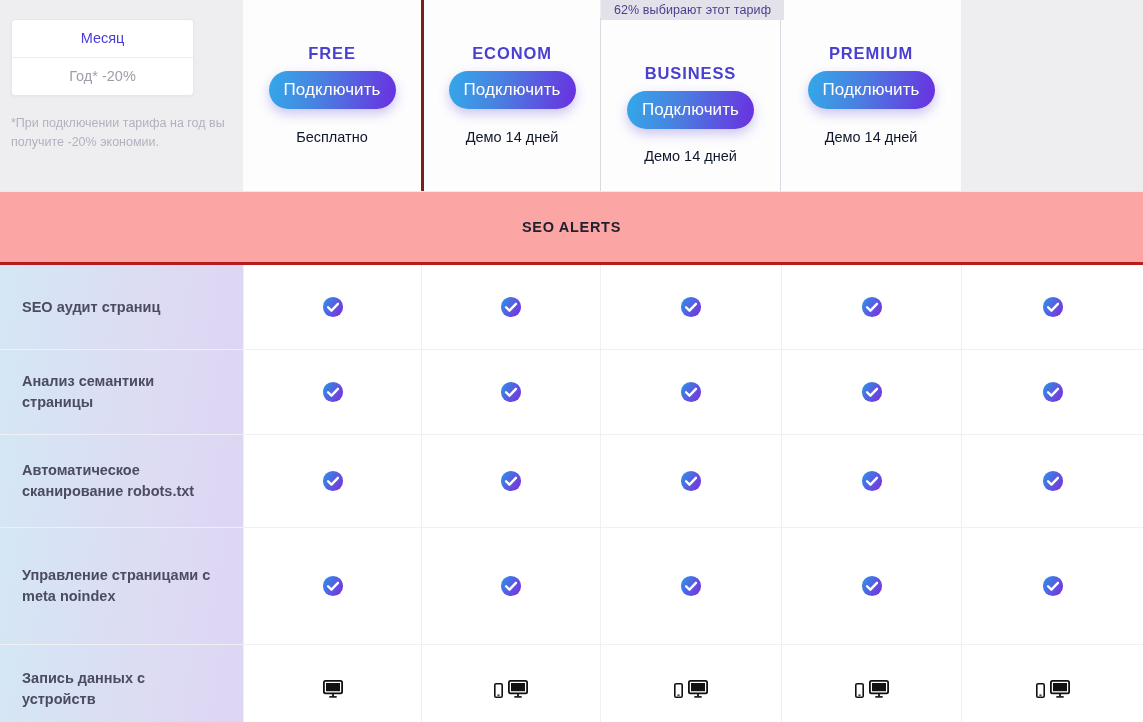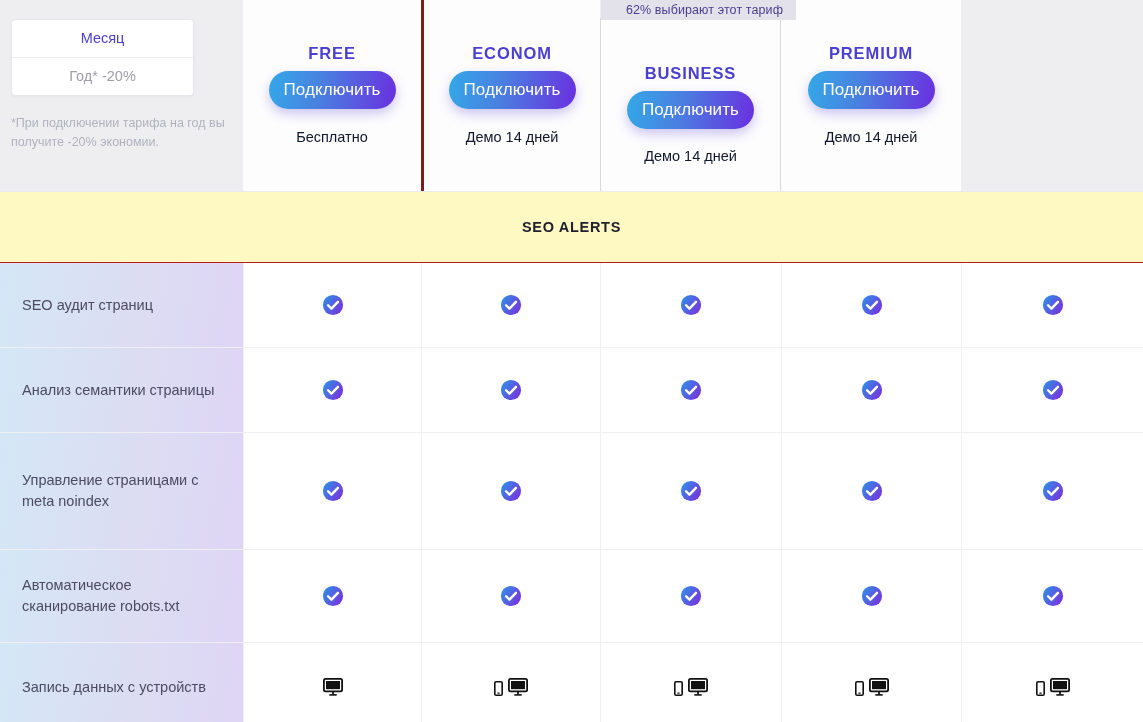--- a/index.html
+++ b/index.html
@@ -58,21 +58,20 @@
     left: 601px;
     width: 183px;
     height: 20px;
     background: #e3e1ea;
     color: #4a3f8f;
     font-size: 12.5px;
     line-height: 20px;
     text-align: center;
     letter-spacing: 0.1px;
     z-index: 5;
-    padding-left: 12px;
   }
 
   .plan-name {
     font-size: 16.5px;
     font-weight: bold;
     color: #4a3fd0;
     letter-spacing: 0.9px;
     margin: 0 0 8px 0;
   }
   .plan-name.enterprise { color: #4a3fd0; margin-bottom: 2px; }
@@ -147,40 +146,41 @@
     top: 114px;
     width: 228px;
     font-size: 12.5px;
     line-height: 19px;
     color: #b2b2bf;
   }
 
   
   .section-band {
     height: 70px;
-    background: #fef9c3;
+    background: #fca5a5;
     display: flex;
     align-items: center;
     justify-content: center;
-    border-bottom: 1px solid #b91c1c;
+    border-bottom: 3px solid #b91c1c;
   }
   .section-title {
     font-size: 14.5px;
     font-weight: bold;
     color: #21212e;
     letter-spacing: 0.7px;
   }
 
   
   .feature-table {
     width: 1143px;
   }
   .feature-row {
     display: flex;
     border-bottom: 1px solid #f0f0f4;
+    font-weight: bold;
   }
   .feature-row:last-child { border-bottom: none; }
 
   .feat-label {
     width: 243px;
     box-sizing: border-box;
     background: linear-gradient(100deg, #d4e7f5 0%, #dcddf3 55%, #ded5f4 100%);
     display: flex;
     align-items: center;
     padding: 0 22px;
@@ -381,20 +381,83 @@
             <linearGradient id="chk1-4" x1="0%" y1="20%" x2="100%" y2="80%">
               <stop offset="0%" stop-color="#2f8fe8"></stop>
               <stop offset="100%" stop-color="#7b2fdd"></stop>
             </linearGradient>
           </defs>
           <circle cx="12" cy="12" r="11" fill="url(#chk1-4)"></circle>
           <path d="M6.6 12.3 L10.3 16 L17.4 8.6" fill="none" stroke="#ffffff" stroke-width="2.6" stroke-linecap="round" stroke-linejoin="round"></path>
         </svg>
       </div>
     </div>
+    <div class="feature-row" style="height: 92px;">
+      <div class="feat-label">Автоматическое сканирование robots.txt</div>
+      <div class="feat-cell c1">
+        <svg class="check-icon" viewBox="0 0 24 24" xmlns="http://www.w3.org/2000/svg">
+          <defs>
+            <linearGradient id="chk2-0" x1="0%" y1="20%" x2="100%" y2="80%">
+              <stop offset="0%" stop-color="#2f8fe8"></stop>
+              <stop offset="100%" stop-color="#7b2fdd"></stop>
+            </linearGradient>
+          </defs>
+          <circle cx="12" cy="12" r="11" fill="url(#chk2-0)"></circle>
+          <path d="M6.6 12.3 L10.3 16 L17.4 8.6" fill="none" stroke="#ffffff" stroke-width="2.6" stroke-linecap="round" stroke-linejoin="round"></path>
+        </svg>
+      </div>
+      <div class="feat-cell c2">
+        <svg class="check-icon" viewBox="0 0 24 24" xmlns="http://www.w3.org/2000/svg">
+          <defs>
+            <linearGradient id="chk2-1" x1="0%" y1="20%" x2="100%" y2="80%">
+              <stop offset="0%" stop-color="#2f8fe8"></stop>
+              <stop offset="100%" stop-color="#7b2fdd"></stop>
+            </linearGradient>
+          </defs>
+          <circle cx="12" cy="12" r="11" fill="url(#chk2-1)"></circle>
+          <path d="M6.6 12.3 L10.3 16 L17.4 8.6" fill="none" stroke="#ffffff" stroke-width="2.6" stroke-linecap="round" stroke-linejoin="round"></path>
+        </svg>
+      </div>
+      <div class="feat-cell c3">
+        <svg class="check-icon" viewBox="0 0 24 24" xmlns="http://www.w3.org/2000/svg">
+          <defs>
+            <linearGradient id="chk2-2" x1="0%" y1="20%" x2="100%" y2="80%">
+              <stop offset="0%" stop-color="#2f8fe8"></stop>
+              <stop offset="100%" stop-color="#7b2fdd"></stop>
+            </linearGradient>
+          </defs>
+          <circle cx="12" cy="12" r="11" fill="url(#chk2-2)"></circle>
+          <path d="M6.6 12.3 L10.3 16 L17.4 8.6" fill="none" stroke="#ffffff" stroke-width="2.6" stroke-linecap="round" stroke-linejoin="round"></path>
+        </svg>
+      </div>
+      <div class="feat-cell c4">
+        <svg class="check-icon" viewBox="0 0 24 24" xmlns="http://www.w3.org/2000/svg">
+          <defs>
+            <linearGradient id="chk2-3" x1="0%" y1="20%" x2="100%" y2="80%">
+              <stop offset="0%" stop-color="#2f8fe8"></stop>
+              <stop offset="100%" stop-color="#7b2fdd"></stop>
+            </linearGradient>
+          </defs>
+          <circle cx="12" cy="12" r="11" fill="url(#chk2-3)"></circle>
+          <path d="M6.6 12.3 L10.3 16 L17.4 8.6" fill="none" stroke="#ffffff" stroke-width="2.6" stroke-linecap="round" stroke-linejoin="round"></path>
+        </svg>
+      </div>
+      <div class="feat-cell c5">
+        <svg class="check-icon" viewBox="0 0 24 24" xmlns="http://www.w3.org/2000/svg">
+          <defs>
+            <linearGradient id="chk2-4" x1="0%" y1="20%" x2="100%" y2="80%">
+              <stop offset="0%" stop-color="#2f8fe8"></stop>
+              <stop offset="100%" stop-color="#7b2fdd"></stop>
+            </linearGradient>
+          </defs>
+          <circle cx="12" cy="12" r="11" fill="url(#chk2-4)"></circle>
+          <path d="M6.6 12.3 L10.3 16 L17.4 8.6" fill="none" stroke="#ffffff" stroke-width="2.6" stroke-linecap="round" stroke-linejoin="round"></path>
+        </svg>
+      </div>
+    </div>
     <div class="feature-row" style="height: 116px;">
       <div class="feat-label">Управление страницами с meta noindex</div>
       <div class="feat-cell c1">
         <svg class="check-icon" viewBox="0 0 24 24" xmlns="http://www.w3.org/2000/svg">
           <defs>
             <linearGradient id="chk3-0" x1="0%" y1="20%" x2="100%" y2="80%">
               <stop offset="0%" stop-color="#2f8fe8"></stop>
               <stop offset="100%" stop-color="#7b2fdd"></stop>
             </linearGradient>
           </defs>
@@ -440,83 +503,20 @@
       </div>
       <div class="feat-cell c5">
         <svg class="check-icon" viewBox="0 0 24 24" xmlns="http://www.w3.org/2000/svg">
           <defs>
             <linearGradient id="chk3-4" x1="0%" y1="20%" x2="100%" y2="80%">
               <stop offset="0%" stop-color="#2f8fe8"></stop>
               <stop offset="100%" stop-color="#7b2fdd"></stop>
             </linearGradient>
           </defs>
           <circle cx="12" cy="12" r="11" fill="url(#chk3-4)"></circle>
-          <path d="M6.6 12.3 L10.3 16 L17.4 8.6" fill="none" stroke="#ffffff" stroke-width="2.6" stroke-linecap="round" stroke-linejoin="round"></path>
-        </svg>
-      </div>
-    </div>
-    <div class="feature-row" style="height: 92px;">
-      <div class="feat-label">Автоматическое сканирование robots.txt</div>
-      <div class="feat-cell c1">
-        <svg class="check-icon" viewBox="0 0 24 24" xmlns="http://www.w3.org/2000/svg">
-          <defs>
-            <linearGradient id="chk2-0" x1="0%" y1="20%" x2="100%" y2="80%">
-              <stop offset="0%" stop-color="#2f8fe8"></stop>
-              <stop offset="100%" stop-color="#7b2fdd"></stop>
-            </linearGradient>
-          </defs>
-          <circle cx="12" cy="12" r="11" fill="url(#chk2-0)"></circle>
-          <path d="M6.6 12.3 L10.3 16 L17.4 8.6" fill="none" stroke="#ffffff" stroke-width="2.6" stroke-linecap="round" stroke-linejoin="round"></path>
-        </svg>
-      </div>
-      <div class="feat-cell c2">
-        <svg class="check-icon" viewBox="0 0 24 24" xmlns="http://www.w3.org/2000/svg">
-          <defs>
-            <linearGradient id="chk2-1" x1="0%" y1="20%" x2="100%" y2="80%">
-              <stop offset="0%" stop-color="#2f8fe8"></stop>
-              <stop offset="100%" stop-color="#7b2fdd"></stop>
-            </linearGradient>
-          </defs>
-          <circle cx="12" cy="12" r="11" fill="url(#chk2-1)"></circle>
-          <path d="M6.6 12.3 L10.3 16 L17.4 8.6" fill="none" stroke="#ffffff" stroke-width="2.6" stroke-linecap="round" stroke-linejoin="round"></path>
-        </svg>
-      </div>
-      <div class="feat-cell c3">
-        <svg class="check-icon" viewBox="0 0 24 24" xmlns="http://www.w3.org/2000/svg">
-          <defs>
-            <linearGradient id="chk2-2" x1="0%" y1="20%" x2="100%" y2="80%">
-              <stop offset="0%" stop-color="#2f8fe8"></stop>
-              <stop offset="100%" stop-color="#7b2fdd"></stop>
-            </linearGradient>
-          </defs>
-          <circle cx="12" cy="12" r="11" fill="url(#chk2-2)"></circle>
-          <path d="M6.6 12.3 L10.3 16 L17.4 8.6" fill="none" stroke="#ffffff" stroke-width="2.6" stroke-linecap="round" stroke-linejoin="round"></path>
-        </svg>
-      </div>
-      <div class="feat-cell c4">
-        <svg class="check-icon" viewBox="0 0 24 24" xmlns="http://www.w3.org/2000/svg">
-          <defs>
-            <linearGradient id="chk2-3" x1="0%" y1="20%" x2="100%" y2="80%">
-              <stop offset="0%" stop-color="#2f8fe8"></stop>
-              <stop offset="100%" stop-color="#7b2fdd"></stop>
-            </linearGradient>
-          </defs>
-          <circle cx="12" cy="12" r="11" fill="url(#chk2-3)"></circle>
-          <path d="M6.6 12.3 L10.3 16 L17.4 8.6" fill="none" stroke="#ffffff" stroke-width="2.6" stroke-linecap="round" stroke-linejoin="round"></path>
-        </svg>
-      </div>
-      <div class="feat-cell c5">
-        <svg class="check-icon" viewBox="0 0 24 24" xmlns="http://www.w3.org/2000/svg">
-          <defs>
-            <linearGradient id="chk2-4" x1="0%" y1="20%" x2="100%" y2="80%">
-              <stop offset="0%" stop-color="#2f8fe8"></stop>
-              <stop offset="100%" stop-color="#7b2fdd"></stop>
-            </linearGradient>
-          </defs>
-          <circle cx="12" cy="12" r="11" fill="url(#chk2-4)"></circle>
           <path d="M6.6 12.3 L10.3 16 L17.4 8.6" fill="none" stroke="#ffffff" stroke-width="2.6" stroke-linecap="round" stroke-linejoin="round"></path>
         </svg>
       </div>
     </div>
     <div class="feature-row" style="height: 88px;">
       <div class="feat-label">Запись данных с устройств</div>
       <div class="feat-cell c1">
         <span class="device-icon-group">
           <svg width="20" height="18" viewBox="0 0 20 18" xmlns="http://www.w3.org/2000/svg">
             <rect x="0.9" y="0.9" width="18.2" height="12.4" rx="1.6" fill="none" stroke="#111111" stroke-width="1.8"></rect>

